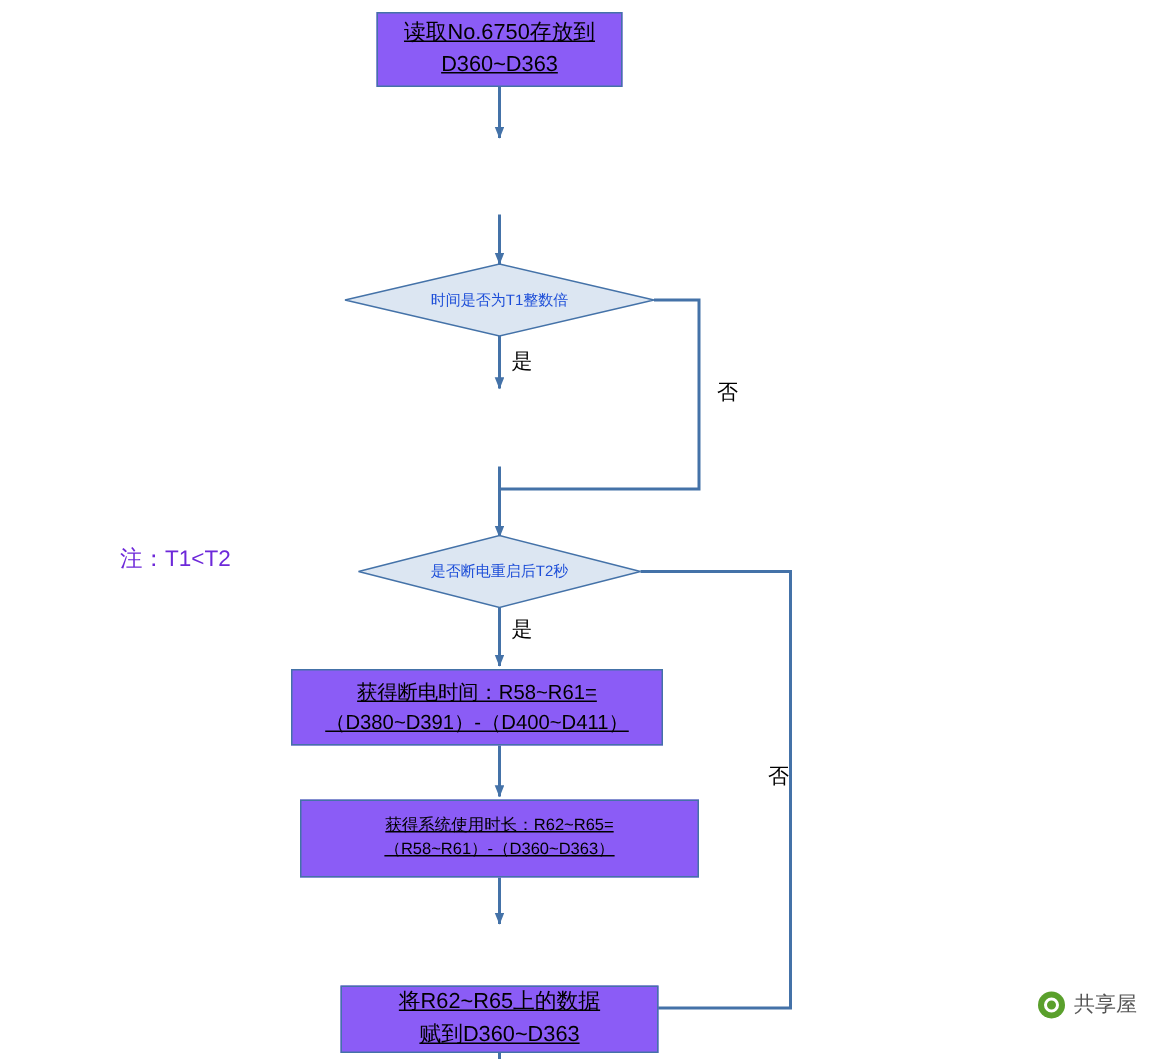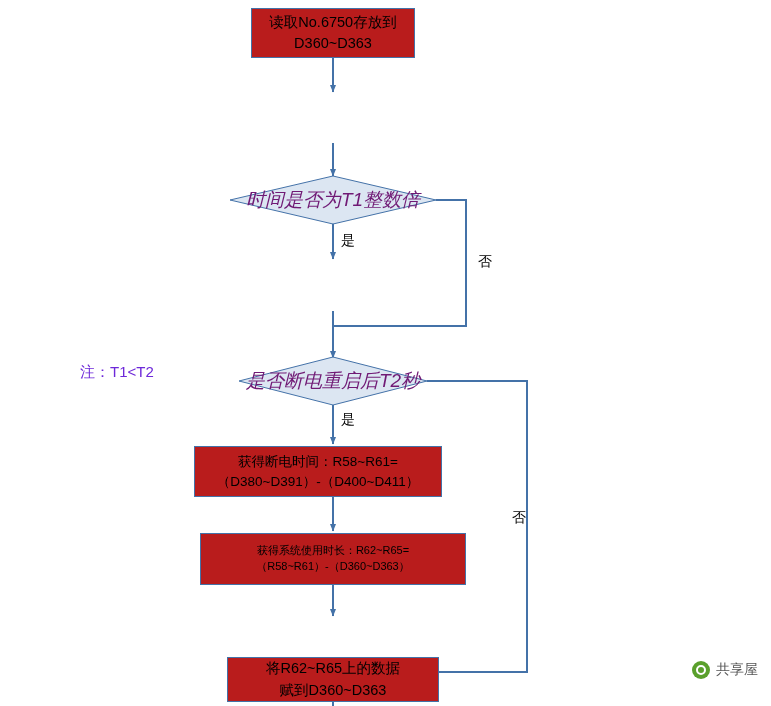--- a/index.html
+++ b/index.html
@@ -13,56 +13,56 @@
   #canvas {
     position: relative;
     width: 771px;
     height: 706px;
     background: #ffffff;
     overflow: hidden;
   }
   .node {
     position: absolute;
     box-sizing: border-box;
-    background: #b91c1c;
+    background: #8b5cf6;
     border: 1px solid #4472a8;
     color: #000000;
     font-size: 14.5px;
     line-height: 1.45;
     text-align: center;
     display: flex;
     align-items: center;
     justify-content: center;
     padding: 2px 4px;
     white-space: pre-line;
+    text-decoration: underline;
   }
   .diamond-wrap {
     position: absolute;
     box-sizing: border-box;
   }
   .diamond-wrap svg {
     position: absolute;
     left: 0;
     top: 0;
     overflow: visible;
   }
   .diamond-label {
     position: absolute;
     left: 0;
     top: 0;
     width: 100%;
     height: 100%;
     display: flex;
     align-items: center;
     justify-content: center;
-    font-size: 19px;
-    color: #701a75;
+    font-size: 10px;
+    color: #1d4ed8;
     text-align: center;
     white-space: pre-line;
-    font-style: italic;
   }
   .edge-label {
     position: absolute;
     font-size: 14px;
     color: #000000;
     white-space: nowrap;
   }
   .note {
     position: absolute;
     font-size: 15px;

